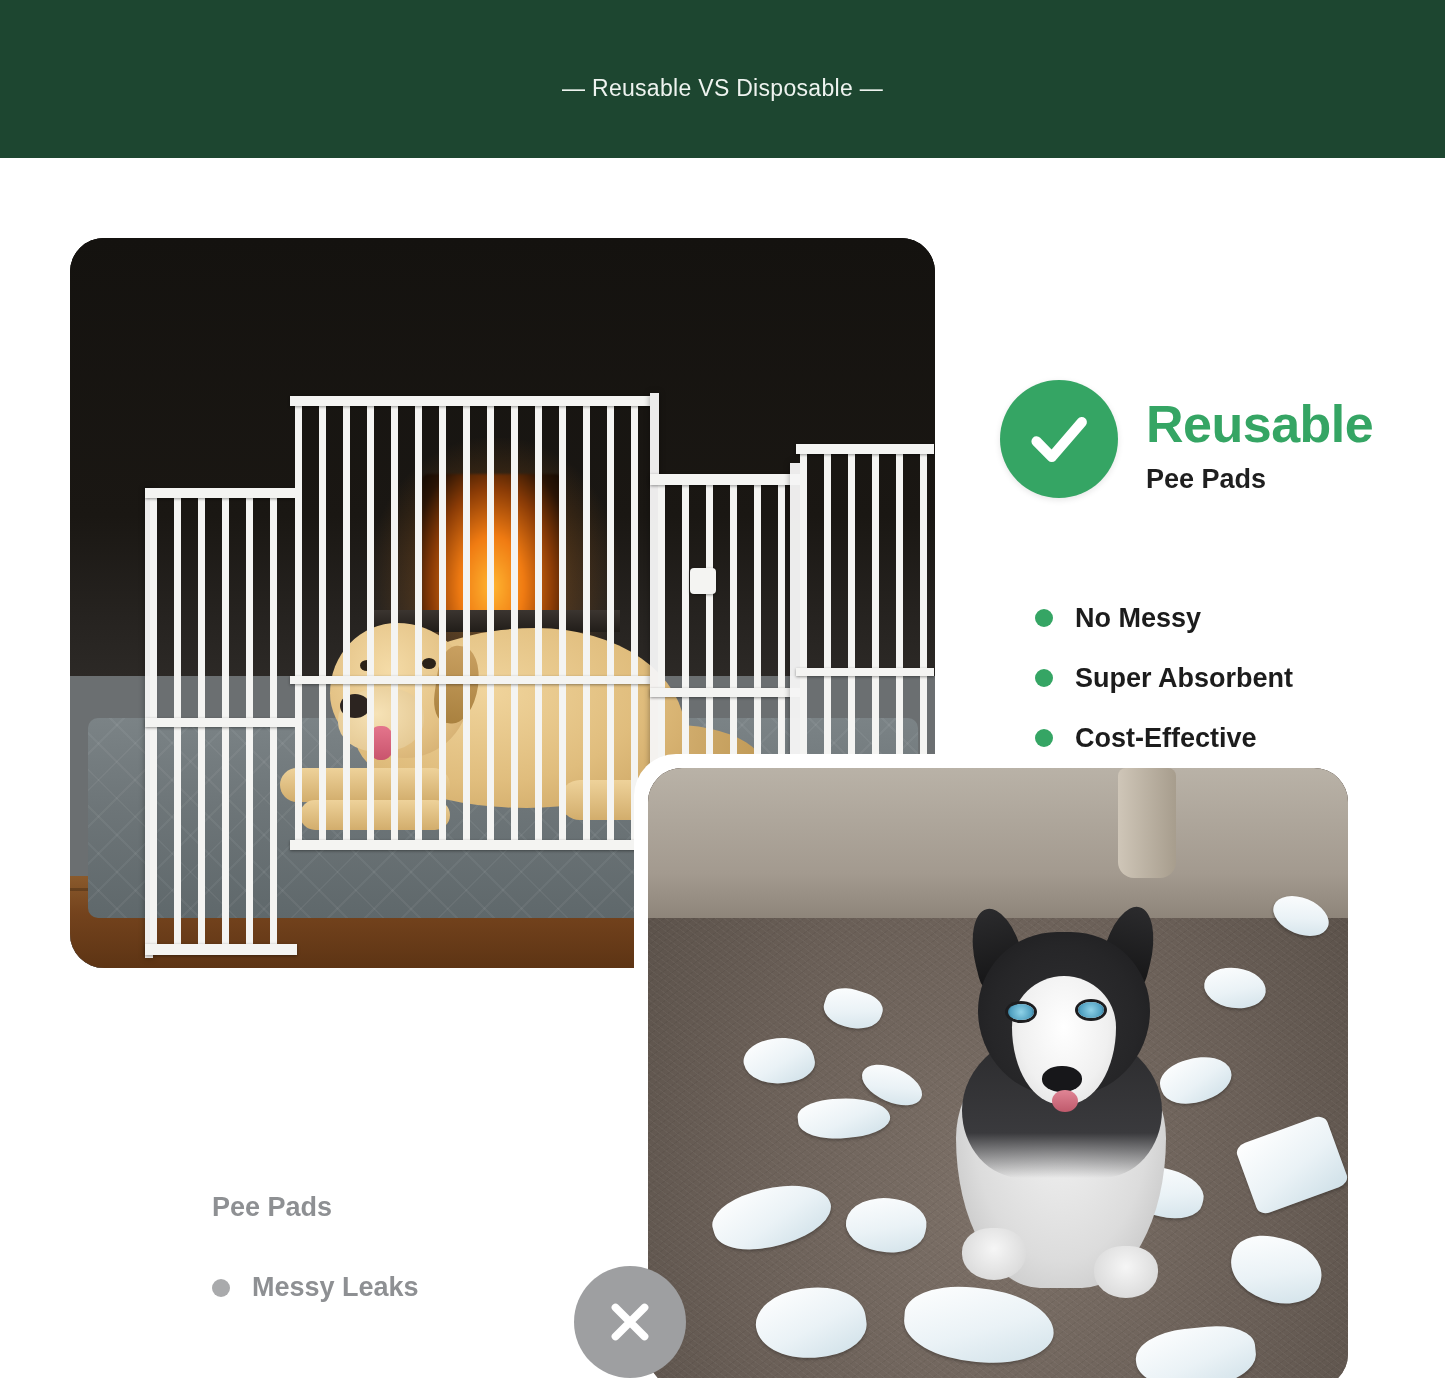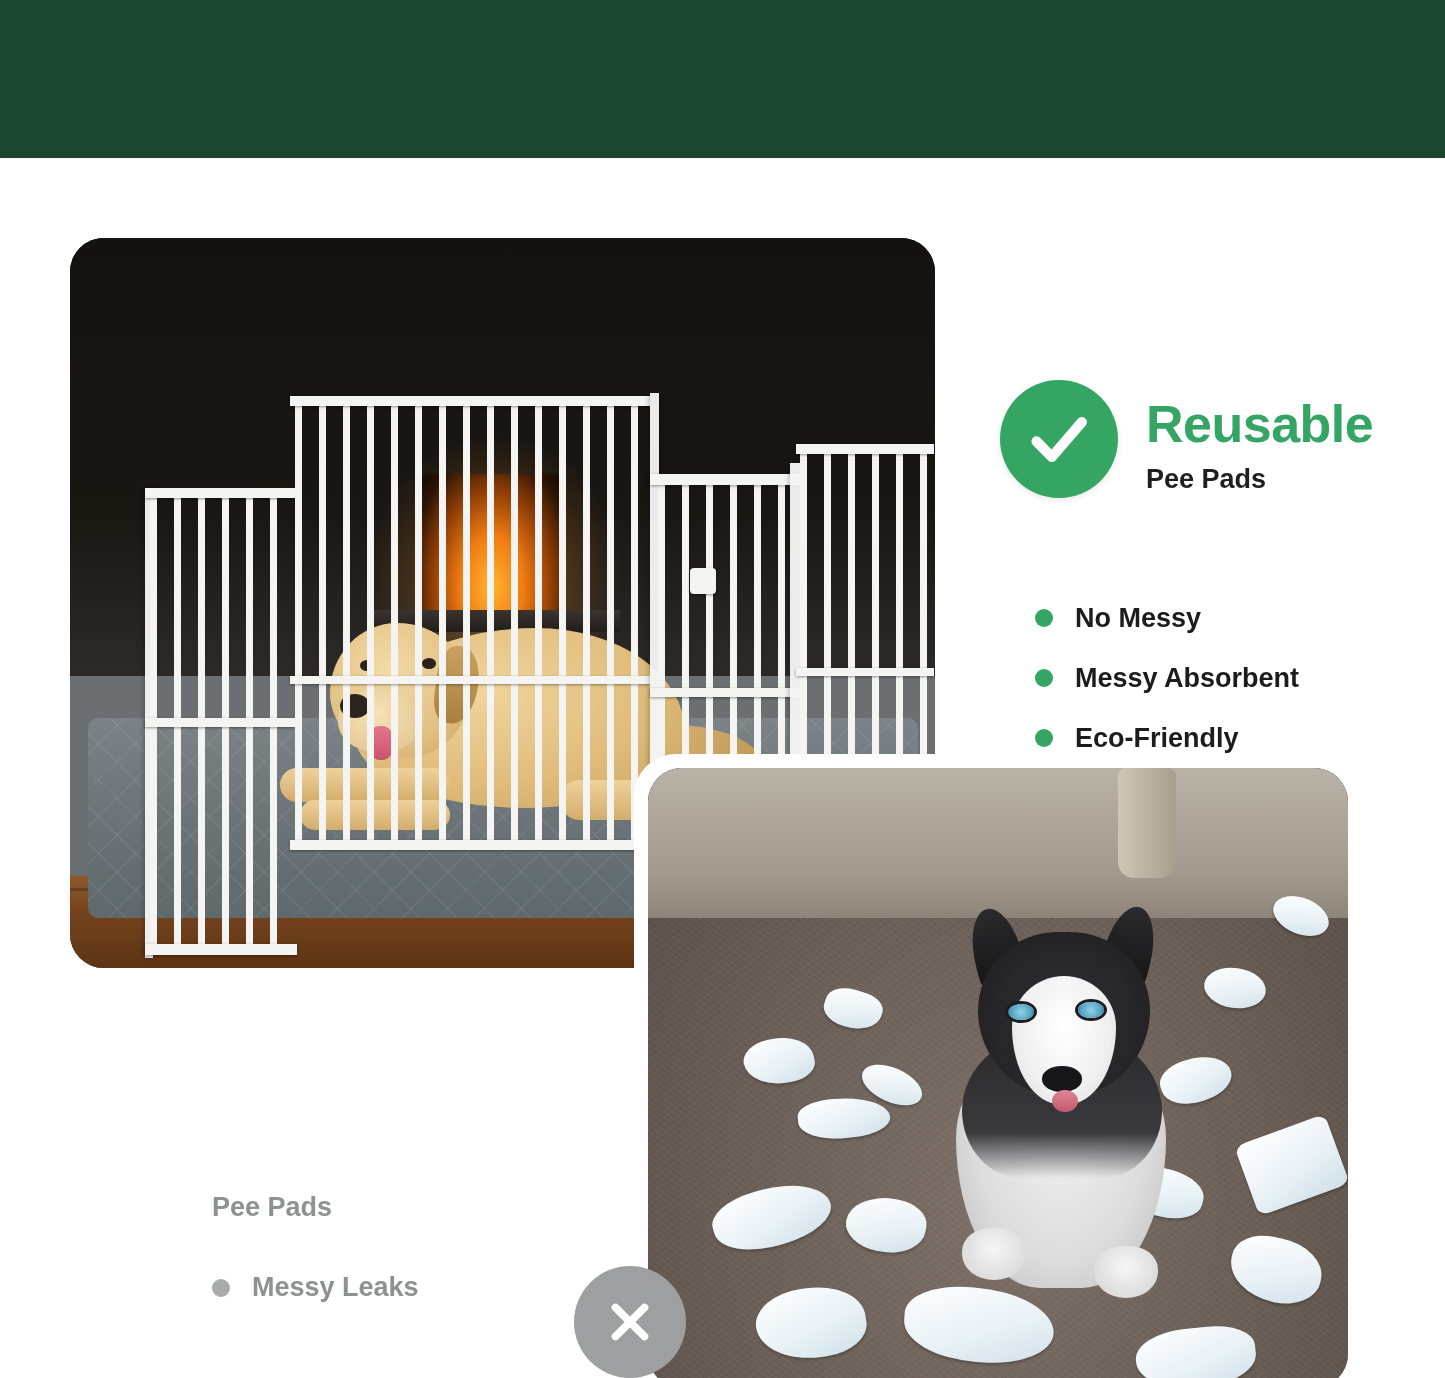--- a/index.html
+++ b/index.html
@@ -395,20 +395,21 @@
     height: 61px;
     font-size: 27px;
     font-weight: bold;
     color: #8e9093;
   }
 </style>
 </head>
 <body>
 
 <div class="banner">
+  <div class="banner-sub">— Reusable VS Disposable —</div>
 </div>
 
 <div class="content">
 
   <div class="photo-top">
     <div class="room"></div>
     <div class="fire-glow"></div>
     <div class="fireplace"></div>
     <div class="hearth"></div>
     <div class="floorboard"></div>
@@ -473,21 +474,25 @@
     </div>
   </div>
 
   <ul class="feature-list">
     <li>
       <span class="dot"></span>
       <span>No Messy</span>
     </li>
     <li>
       <span class="dot"></span>
-      <span>Messy Absorbent</span>
+      <span>Super Absorbent</span>
+    </li>
+    <li>
+      <span class="dot"></span>
+      <span>Cost-Effective</span>
     </li>
     <li>
       <span class="dot"></span>
       <span>Eco-Friendly</span>
     </li>
   </ul>
 
   <div class="photo-bottom">
     <div class="carpet">
       <div class="carpet-tex"></div>

